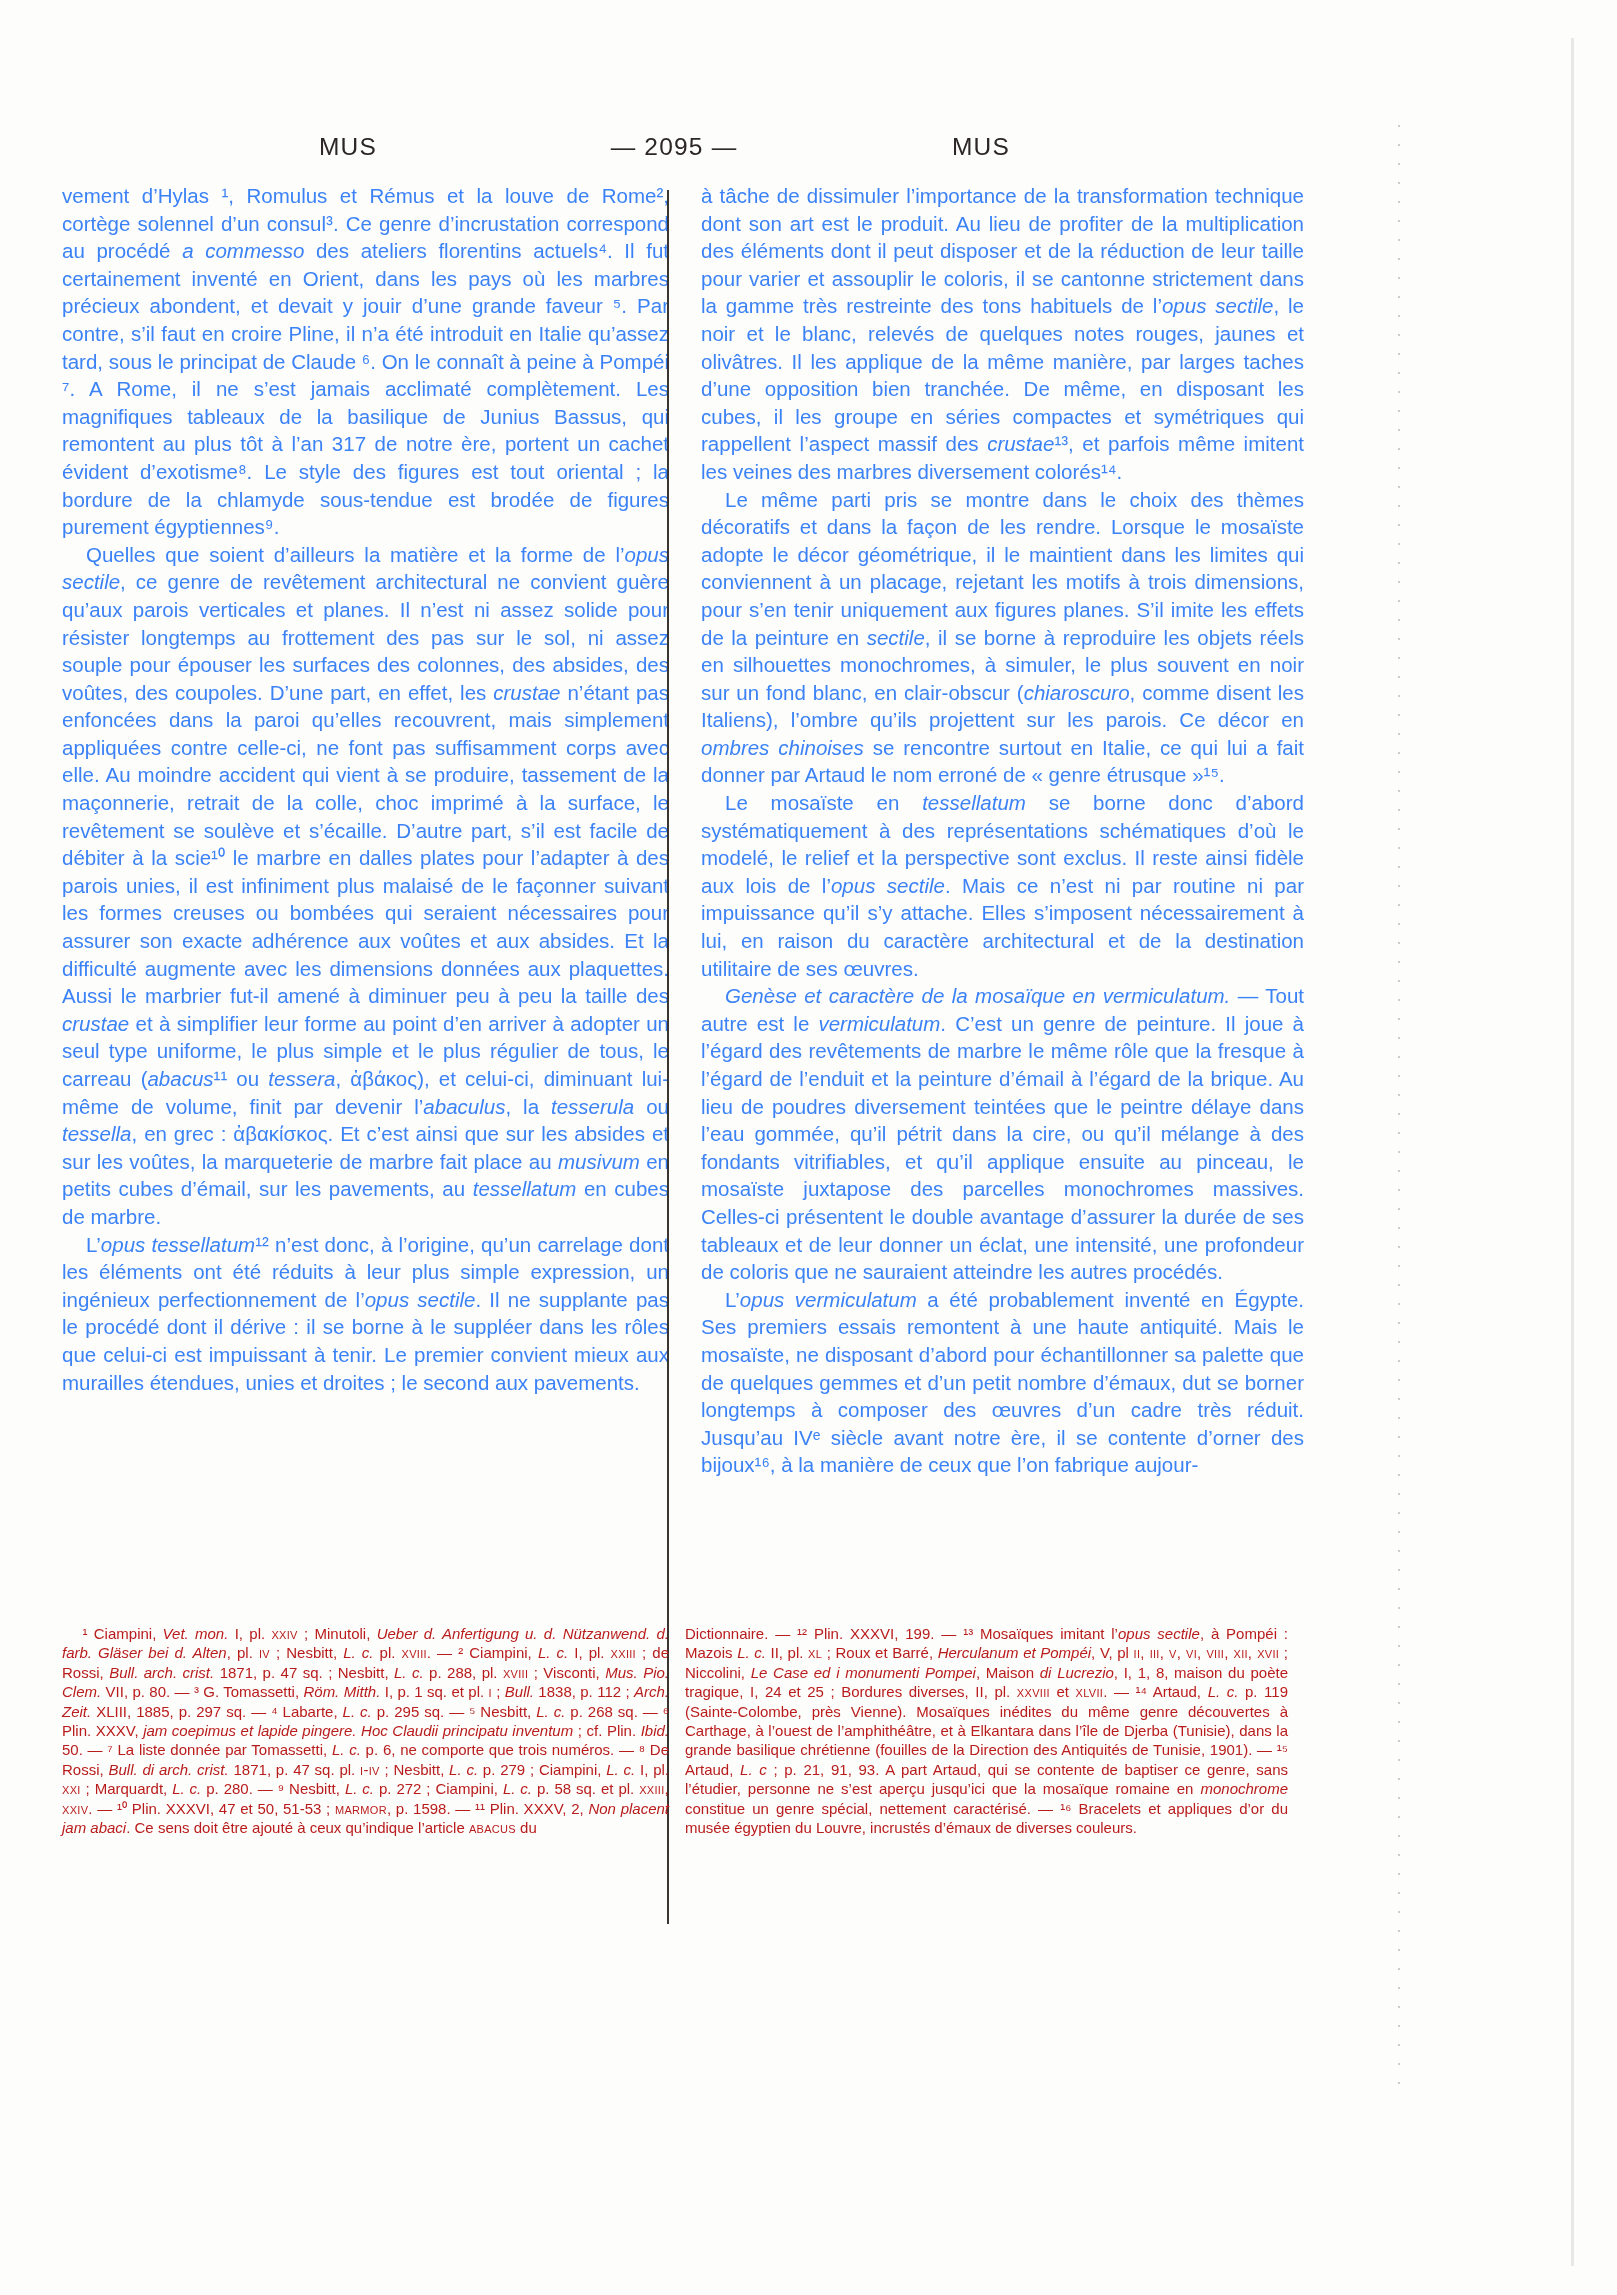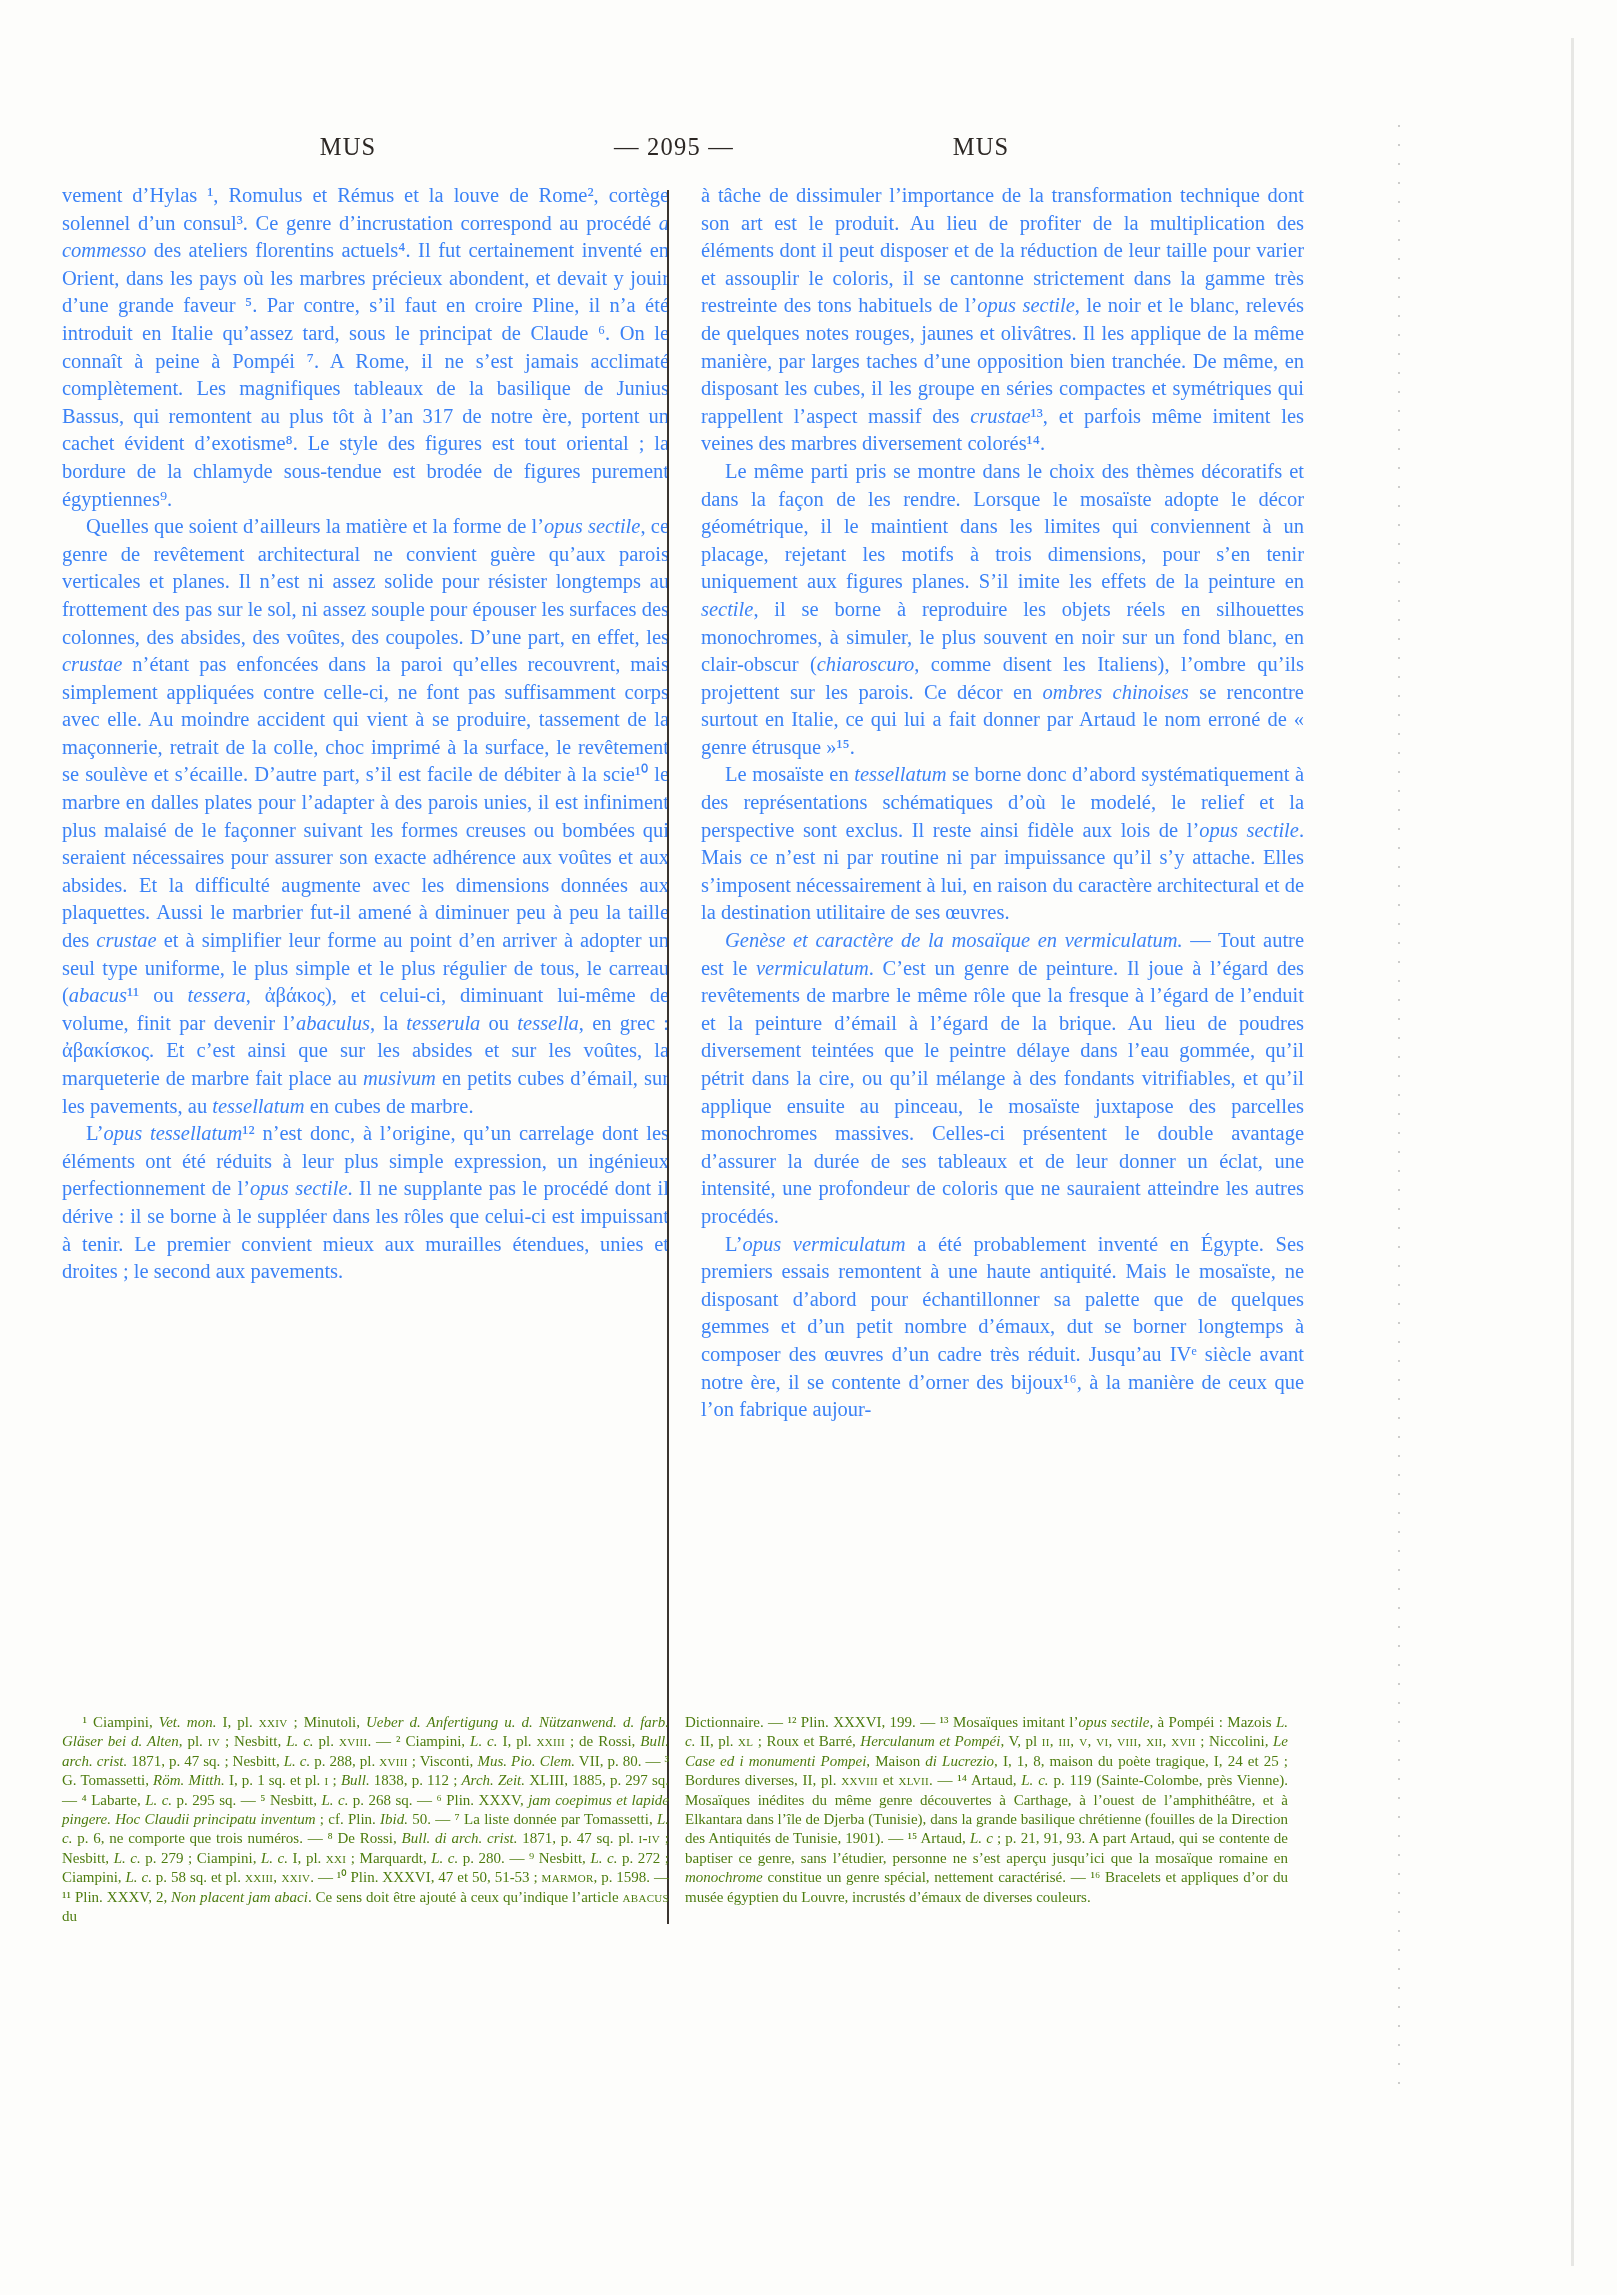--- a/index.html
+++ b/index.html
@@ -1,20 +1,20 @@
 <!DOCTYPE html>
 <html style="font-size:12.6px"><head>
 <meta charset="utf-8">
 <style>
   html,body{margin:0;padding:0;background:#ffffff;}
   .page{
     position:relative;
     width:1618px;height:2295px;
     background:#fdfdfb;
-    font-family:Liberation Serif, serif;
+    font-family:Liberation Sans, sans-serif;
     color:#282320;
     overflow:hidden;
   }
   
   .running-head span{position:absolute;top:133px;font-size:24.5px;letter-spacing:1.2px;color:#2c2724;}
   .rh-left{left:299px;width:98px;text-align:center;}
   .rh-center{left:583px;width:182px;text-align:center;letter-spacing:0.8px;}
   .rh-right{left:932px;width:98px;text-align:center;}
   
   .col{
@@ -29,23 +29,23 @@
   .para.indent{text-indent:24px;}
   .para i{font-style:italic;}
   
   .col-rule{
     position:absolute;left:667px;top:190px;
     width:1.6px;height:1734px;
     background:#3b3530;
   }
   
   .footnote{
-    position:absolute;top:1713px;
+    position:absolute;top:1624px;
     font-size:15px;line-height:19.4px;
-    text-align:justify;color:#4d7c0f;
+    text-align:justify;color:#b91c1c;
   }
   .fn-left{left:62px;width:607px;text-indent:20.5px;}
   .fn-right{left:685px;width:603px;text-indent:0;}
   .sc{font-variant:small-caps;letter-spacing:0.3px;}
   
   .fold-artifact{
     position:absolute;left:1398px;top:125px;
     width:1.6px;height:1959px;
     background:repeating-linear-gradient(180deg,
       rgba(125,125,125,.38) 0 2.4px,

